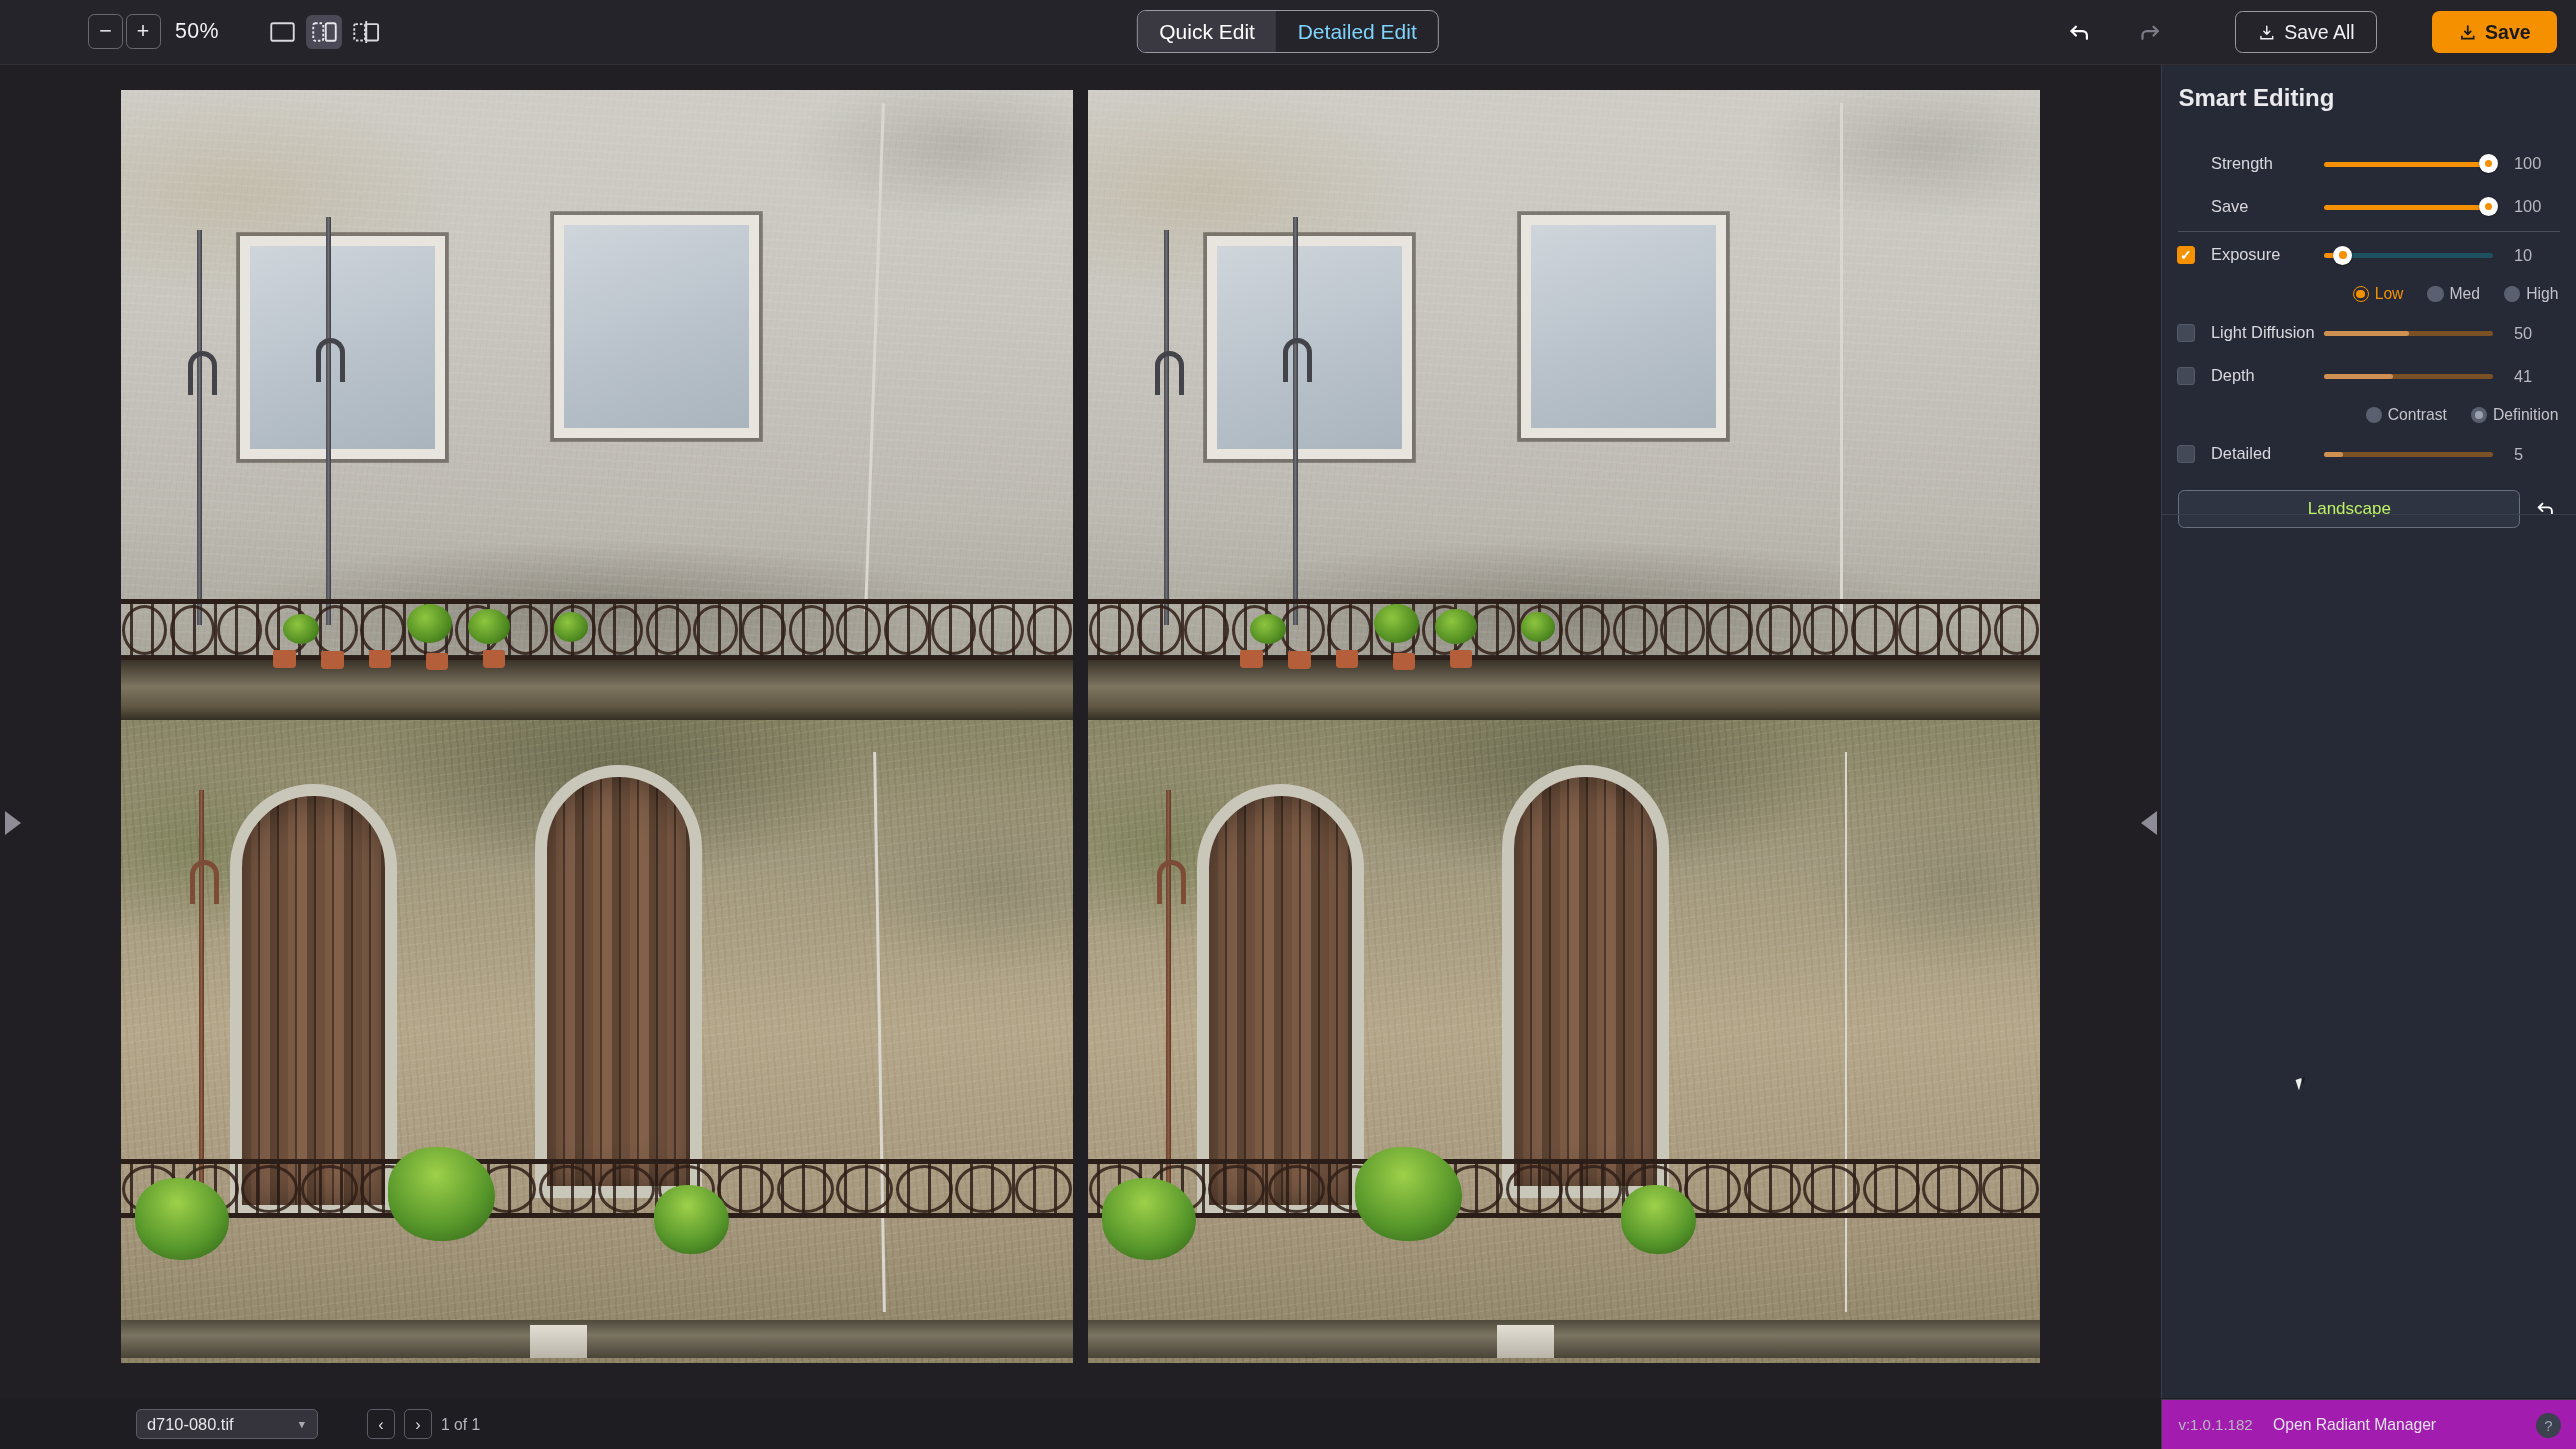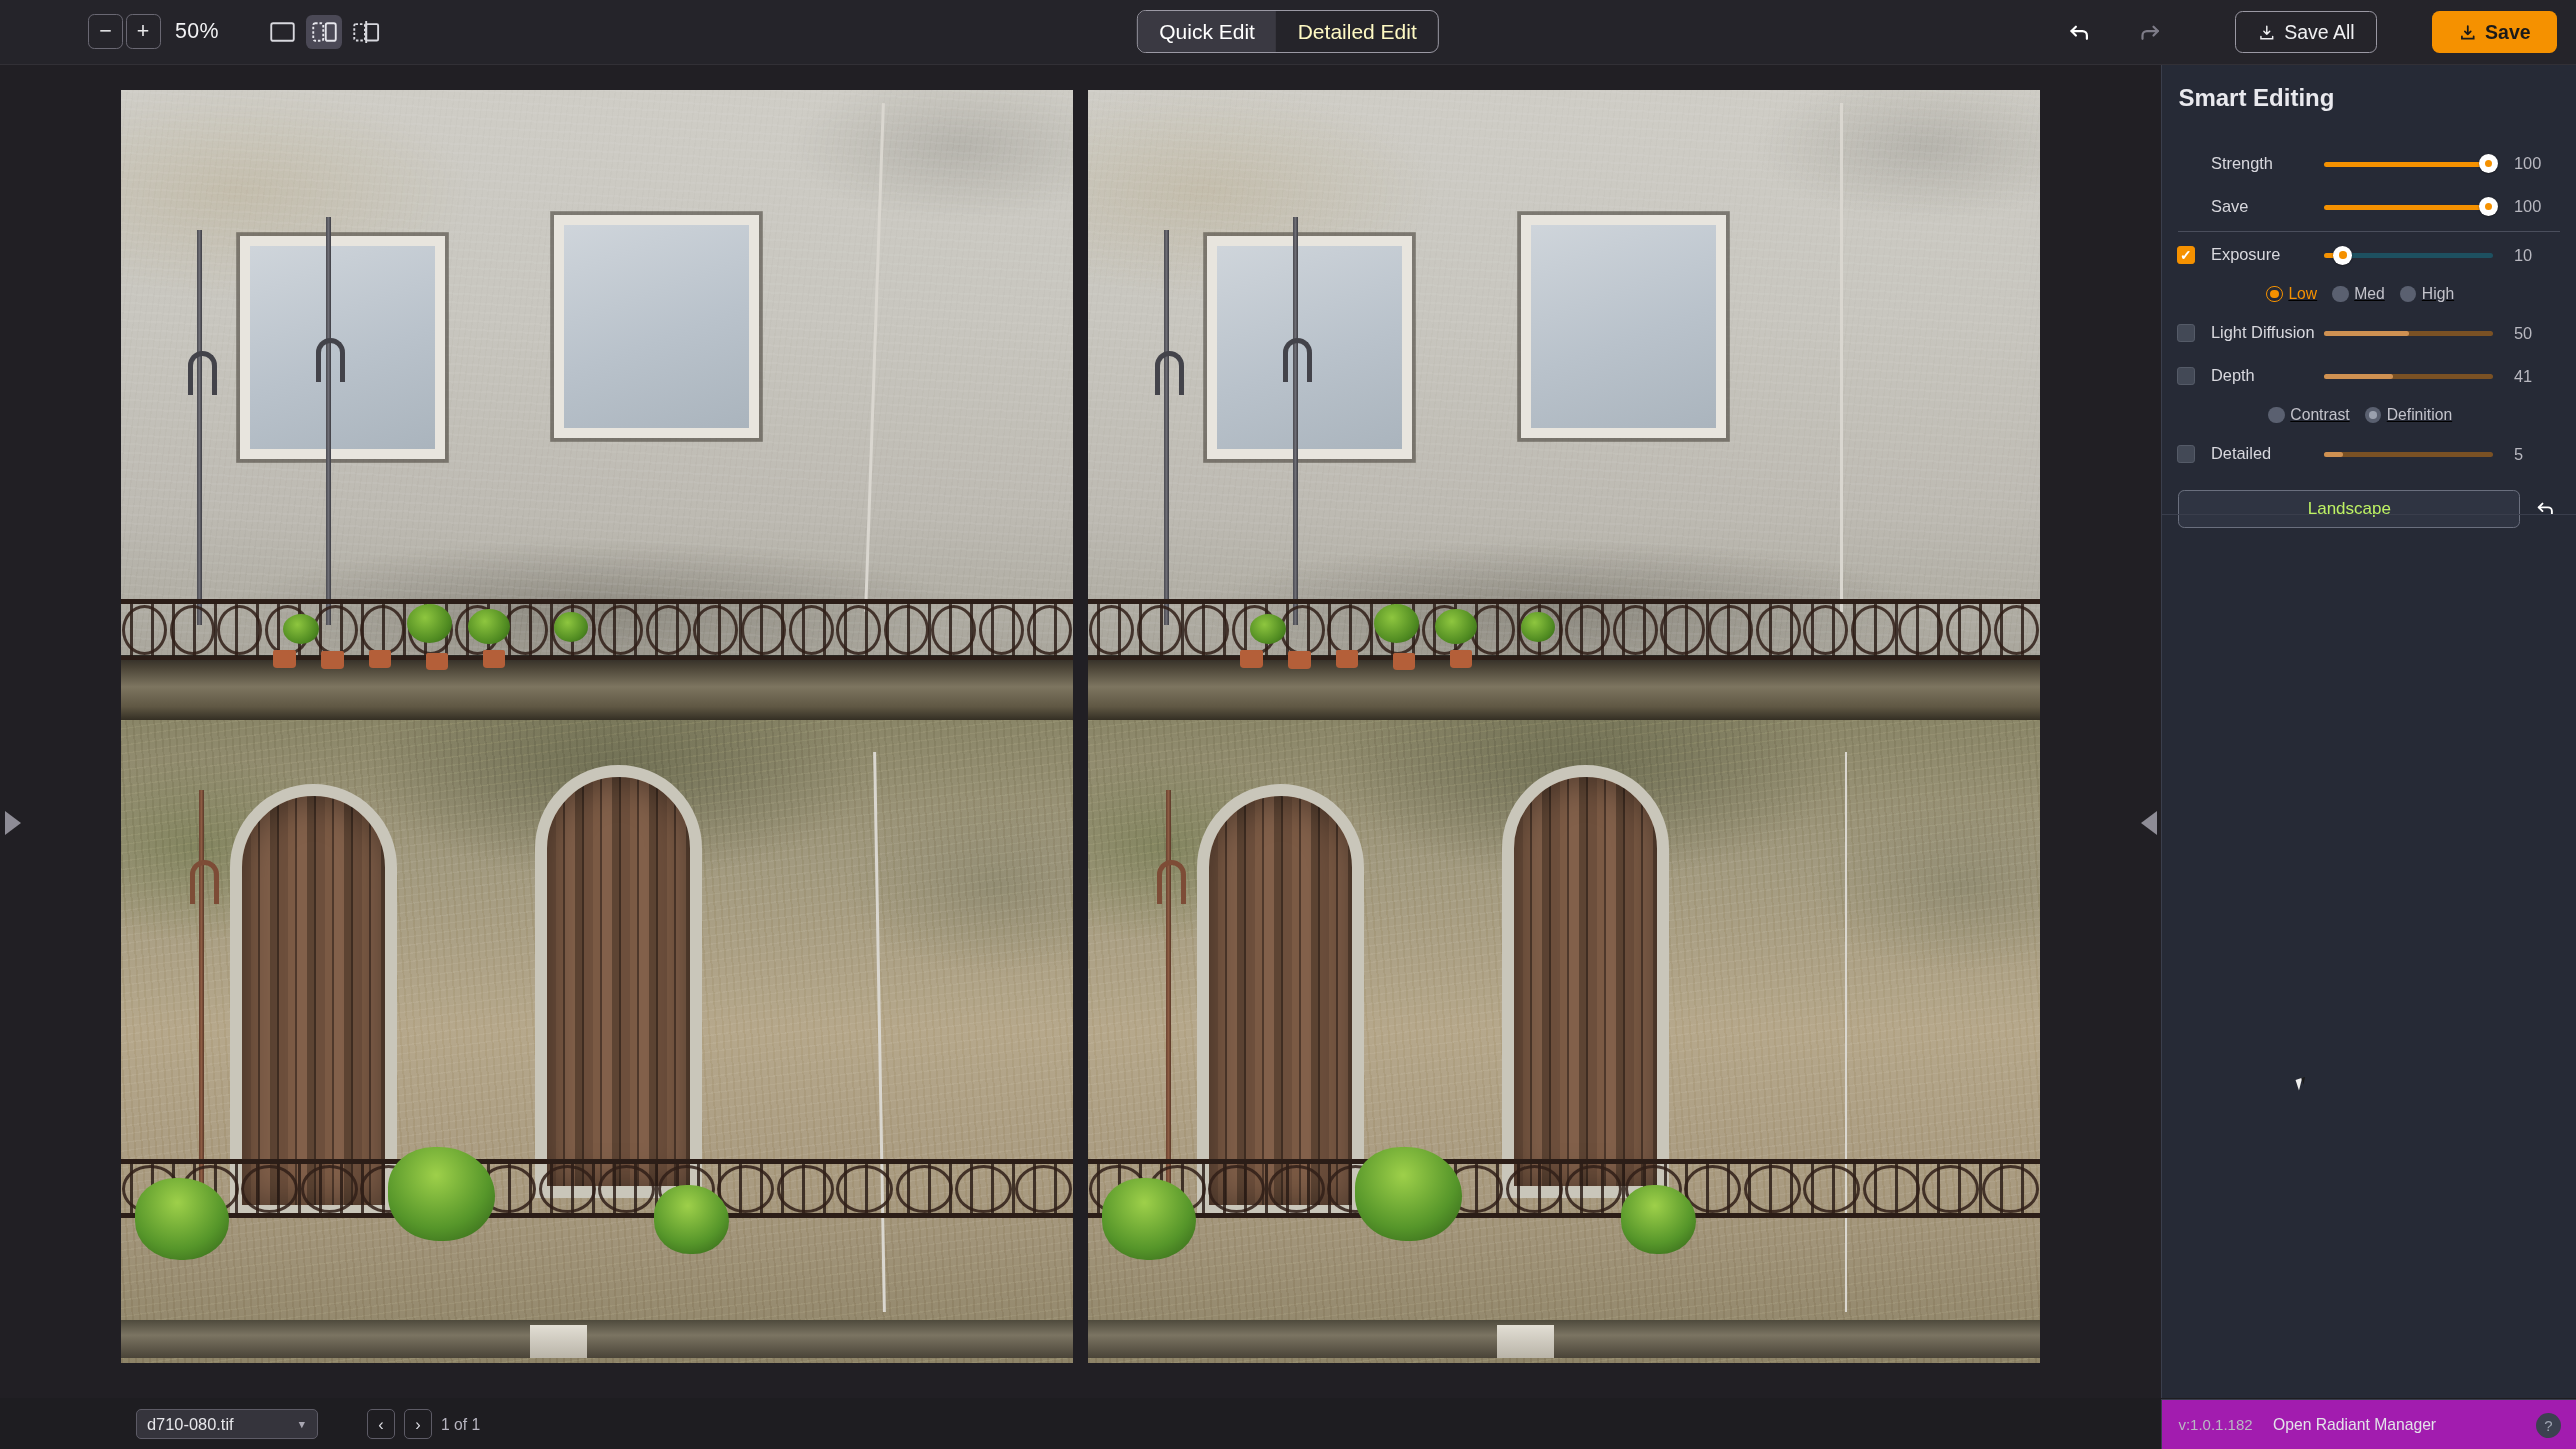--- a/index.html
+++ b/index.html
@@ -36,21 +36,21 @@
   }
   .vm-btn.active { background: #4b4956; }
 
   .editmode-toggle {
     position: absolute; left: 50%; top: 10px; transform: translateX(-50%);
     display: flex; border: 1.3px solid #9b99a4; border-radius: 8.8px; overflow: hidden;
     height: 43px;
   }
   .em-seg {
     display: flex; align-items: center; justify-content: center;
-    padding: 0 21.4px; font-size: 21px; color: #fef9c3;
+    padding: 0 21.4px; font-size: 21px; color: #7dd3fc;
   }
   .em-seg.active { background: #3a3942; color: #ffffff; }
 
   .undo-redo { position: absolute; right: 408px; top: 15px; display: flex; gap: 36px; }
   .ur-btn { width: 35px; height: 35px; display: flex; align-items: center; justify-content: center; }
 
   .btn-saveall {
     position: absolute; right: 199px; top: 11.3px;
     height: 42px; padding: 0 21.4px;
     border: 1.3px solid #9b99a4; border-radius: 7.5px;
@@ -212,22 +212,22 @@
   .fill.orange { background:#f59100; }
   .fill.tan { background:#cf9152; }
   .knob {
     position:absolute; top:-1.3px; width:19px; height:19px; border-radius:50%;
     background:#ffffff; display:flex; align-items:center; justify-content:center;
     box-shadow:0 0.6px 1.9px rgba(0,0,0,.5);
   }
   .knob::after { content:""; width:7.5px; height:7.5px; border-radius:50%; background:#f59100; }
   .rval { position:absolute; left:352px; color:#b8b8c0; font-size:16.4px; }
   .divider { height:0.6px; background:#4a4e5c; margin:2.5px 16.4px; }
-  .radio-row { position:relative; height:35px; display:flex; align-items:center; justify-content:center;
-    padding-right:17.6px; gap:15px;text-decoration:underline; }
+  .radio-row { position:relative; height:35px; display:flex; align-items:center; justify-content:flex-end;
+    padding-right:17.6px; gap:24px; }
   .radio { display:flex; align-items:center; gap:5.7px; }
   .rdot { width:16.4px; height:16.4px; border-radius:50%; background:#5a6070;
     display:flex; align-items:center; justify-content:center; }
   .rdot.sel { background:transparent; border:1.9px solid #f59100; }
   .rdot.sel::after { content:""; width:8.8px; height:8.8px; border-radius:50%; background:#f59100; }
   .rdot.sel-grey { background:#5a6070; }
   .rdot.sel-grey::after { content:""; width:7.5px; height:7.5px; border-radius:50%; background:#9aa0ae; }
   .rtext { color:#c3c3cb; font-size:15.7px; }
   .rtext.active { color:#f59100; }
   .preset-row { position:relative; margin-top:14px; display:flex; align-items:center; gap:11.3px; padding:0 16.4px; }

